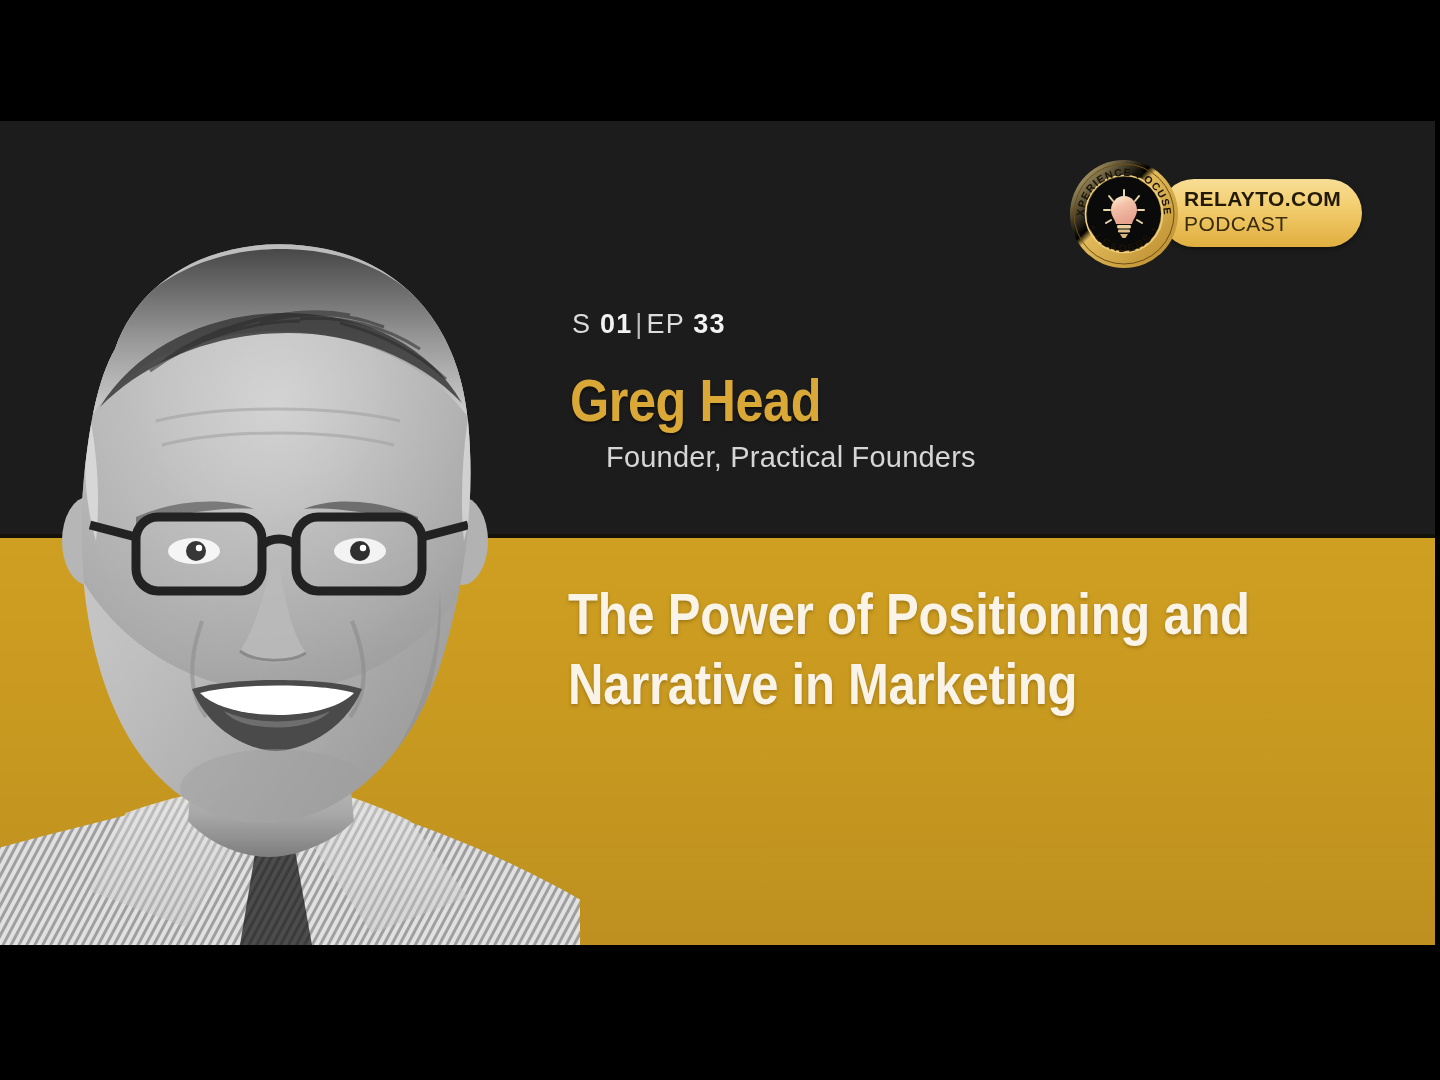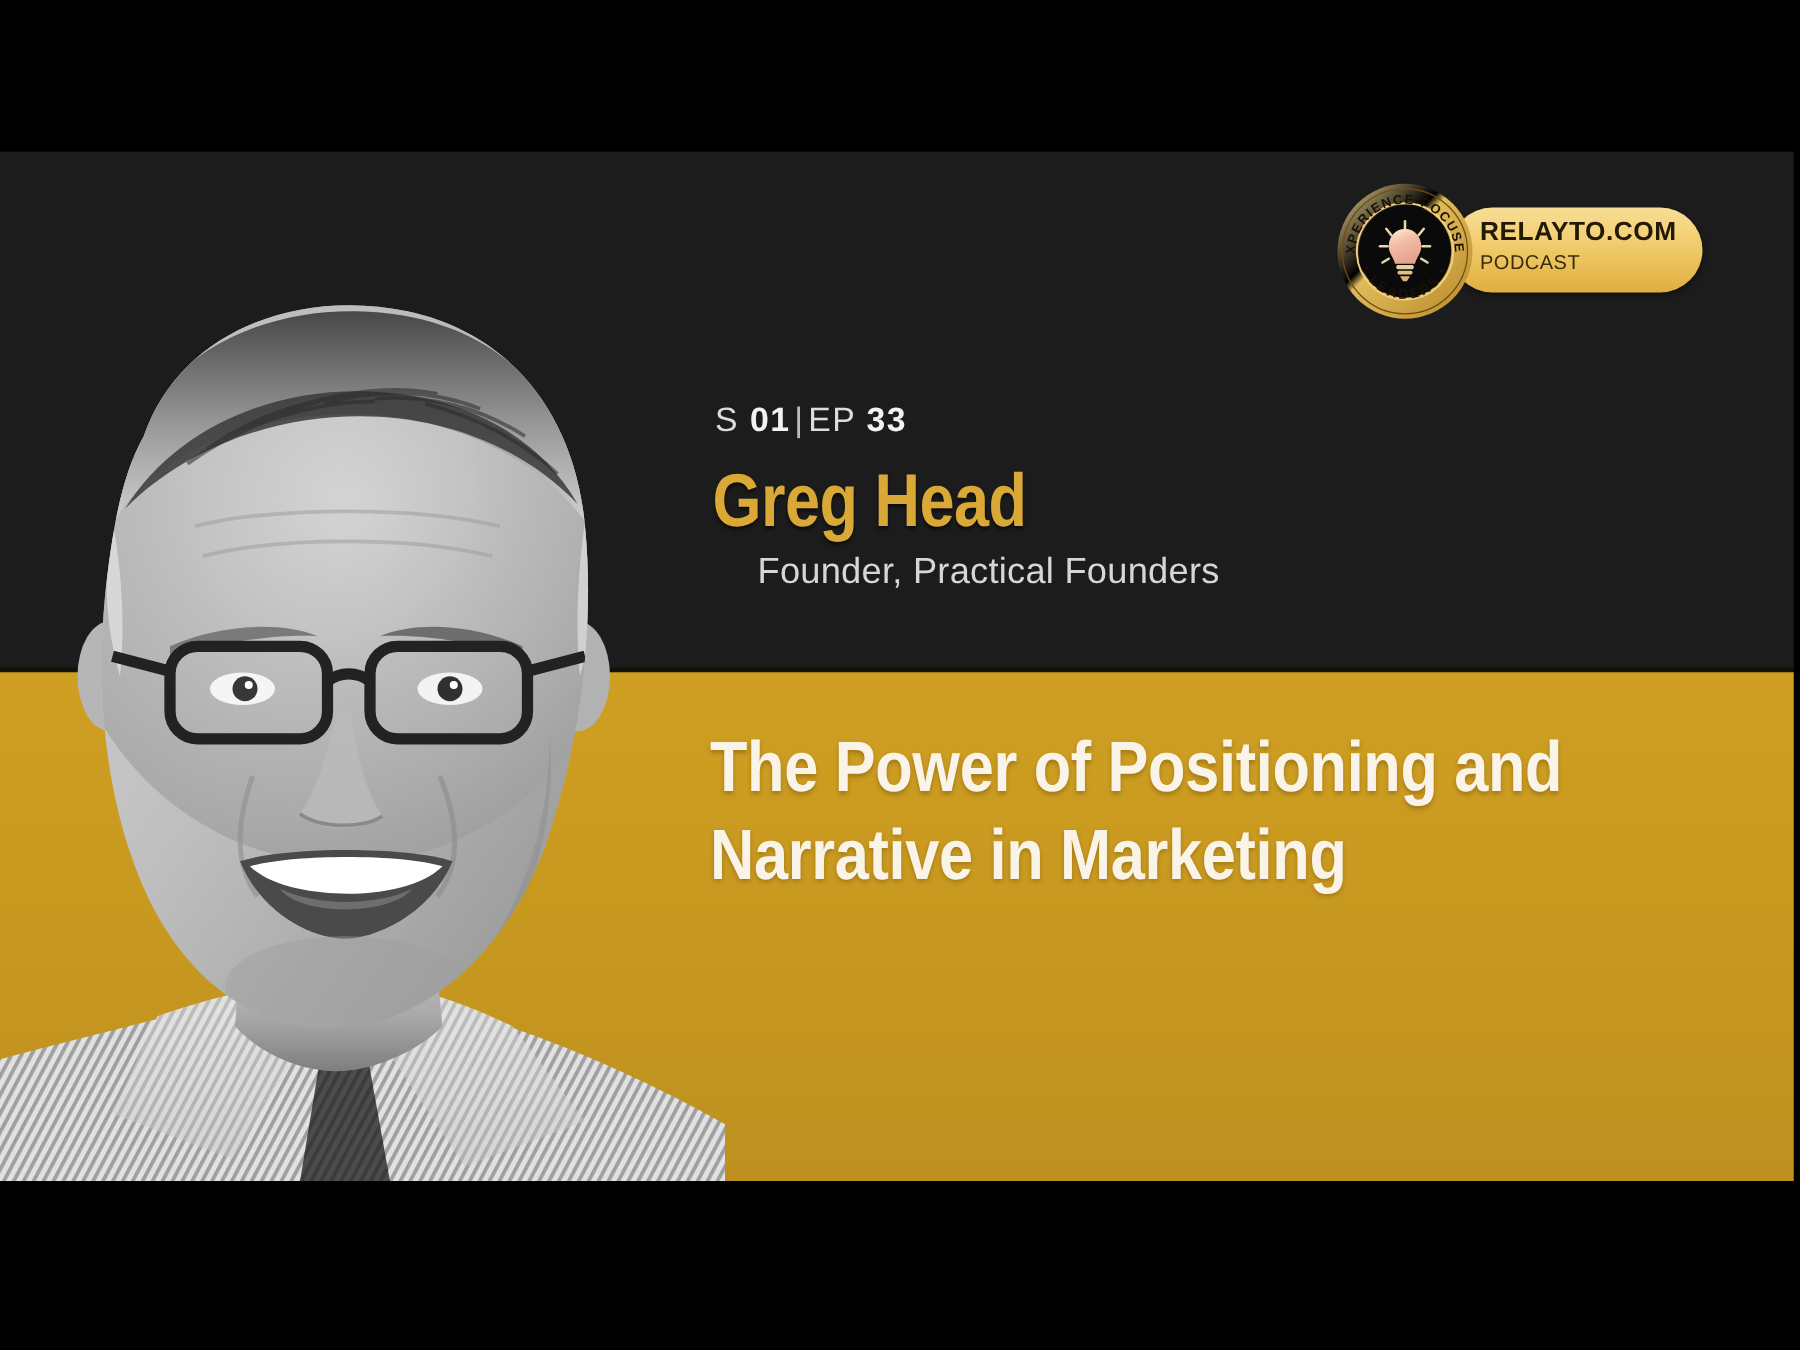--- a/index.html
+++ b/index.html
@@ -75,21 +75,21 @@
     width: 640px;
     height: 824px;
     z-index: 20;
     filter: grayscale(1) contrast(1.04);
   }
   .portrait svg { display:block; width:100%; height:100%; }
 
   
   .ep-line {
     position: absolute;
-    left: 572px; top: 200px;
+    left: 572px; top: 188px;
     z-index: 30;
     font-size: 27px;
     letter-spacing: 1.2px;
     color: #dcdcdc;
     white-space: nowrap;
     font-weight: 400;
   }
   .ep-line b { color:#f2f2f2; font-weight: 700; }
   .ep-line .sep { color:#bdbdbd; font-weight:400; padding:0 3px; }
 
@@ -133,21 +133,21 @@
     font-family: "Liberation Sans Narrow","Liberation Sans", sans-serif;
     transform: scaleX(0.86);
     transform-origin: left top;
     letter-spacing: -0.3px;
     text-shadow: 0 2px 4px rgba(80,55,0,.35);
   }
 
   
   .logo {
     position: absolute;
-    left: 1068px; top: 24px;
+    left: 1068px; top: 37px;
     width: 296px; height: 112px;
     z-index: 40;
   }
   .logo-pill {
     position: absolute;
     left: 92px; top: 21px;
     width: 202px; height: 68px;
     border-radius: 34px;
     background: linear-gradient(180deg,#f7dd96 0%, #f3cf71 38%, #e9bd55 72%, #dfae3f 100%);
     box-shadow: 0 2px 5px rgba(0,0,0,.45);
@@ -160,21 +160,21 @@
     color: #2a2008;
   }
   .logo-line1 {
     font-size: 21px;
     font-weight: 700;
     letter-spacing: .4px;
     line-height: 25px;
     color:#231a05;
   }
   .logo-line2 {
-    font-size: 16px;
+    font-size: 21px;
     font-weight: 500;
     letter-spacing: .4px;
     line-height: 25px;
     color:#3a2c0a;
   }
   .logo-badge {
     position: absolute;
     left: 0; top: 0;
     width: 112px; height: 112px;
     z-index: 3;

